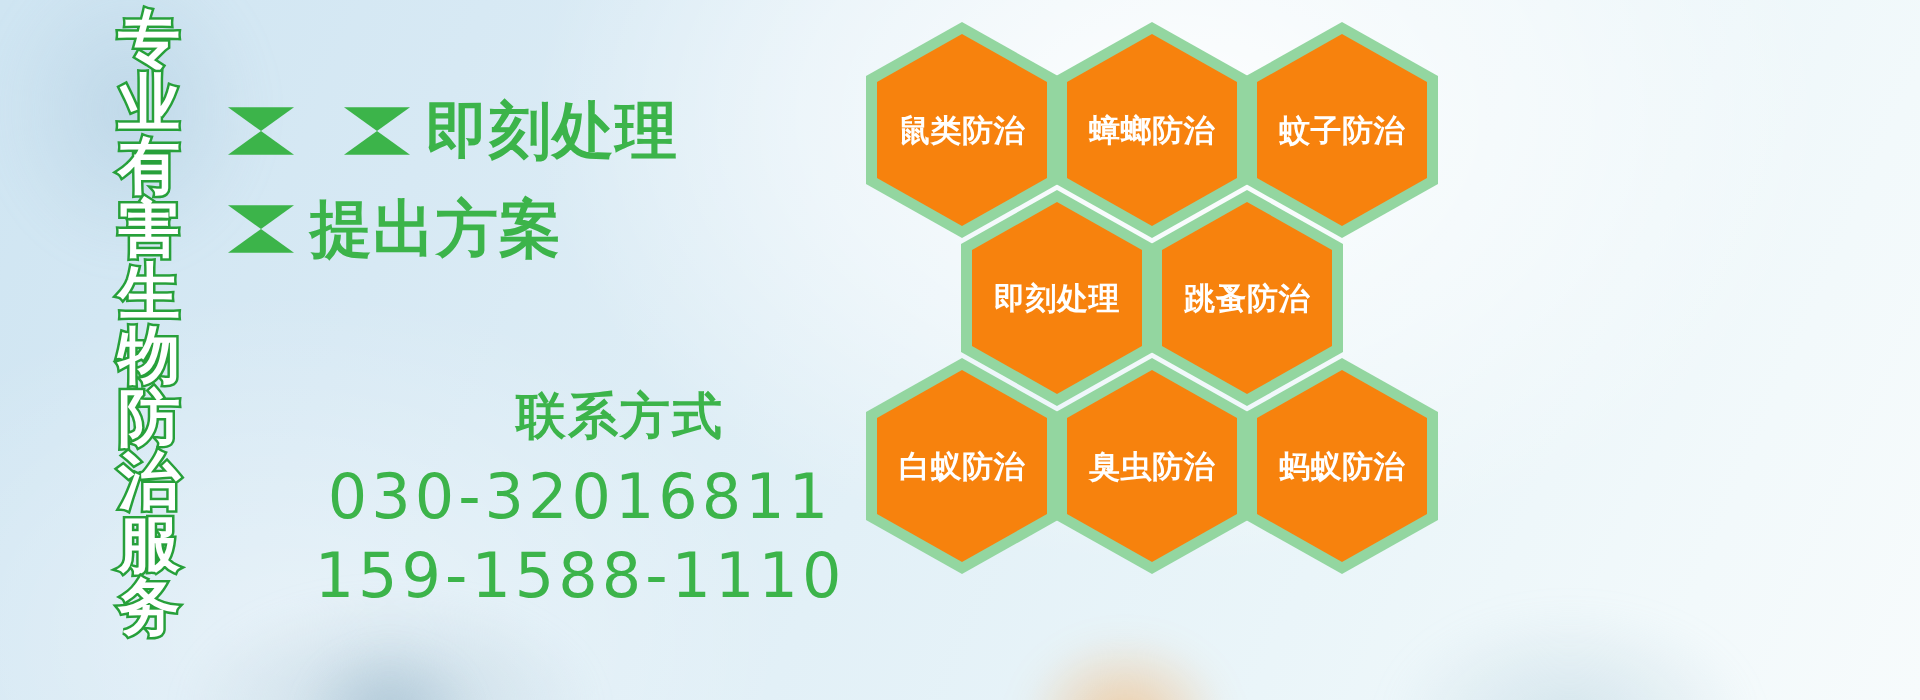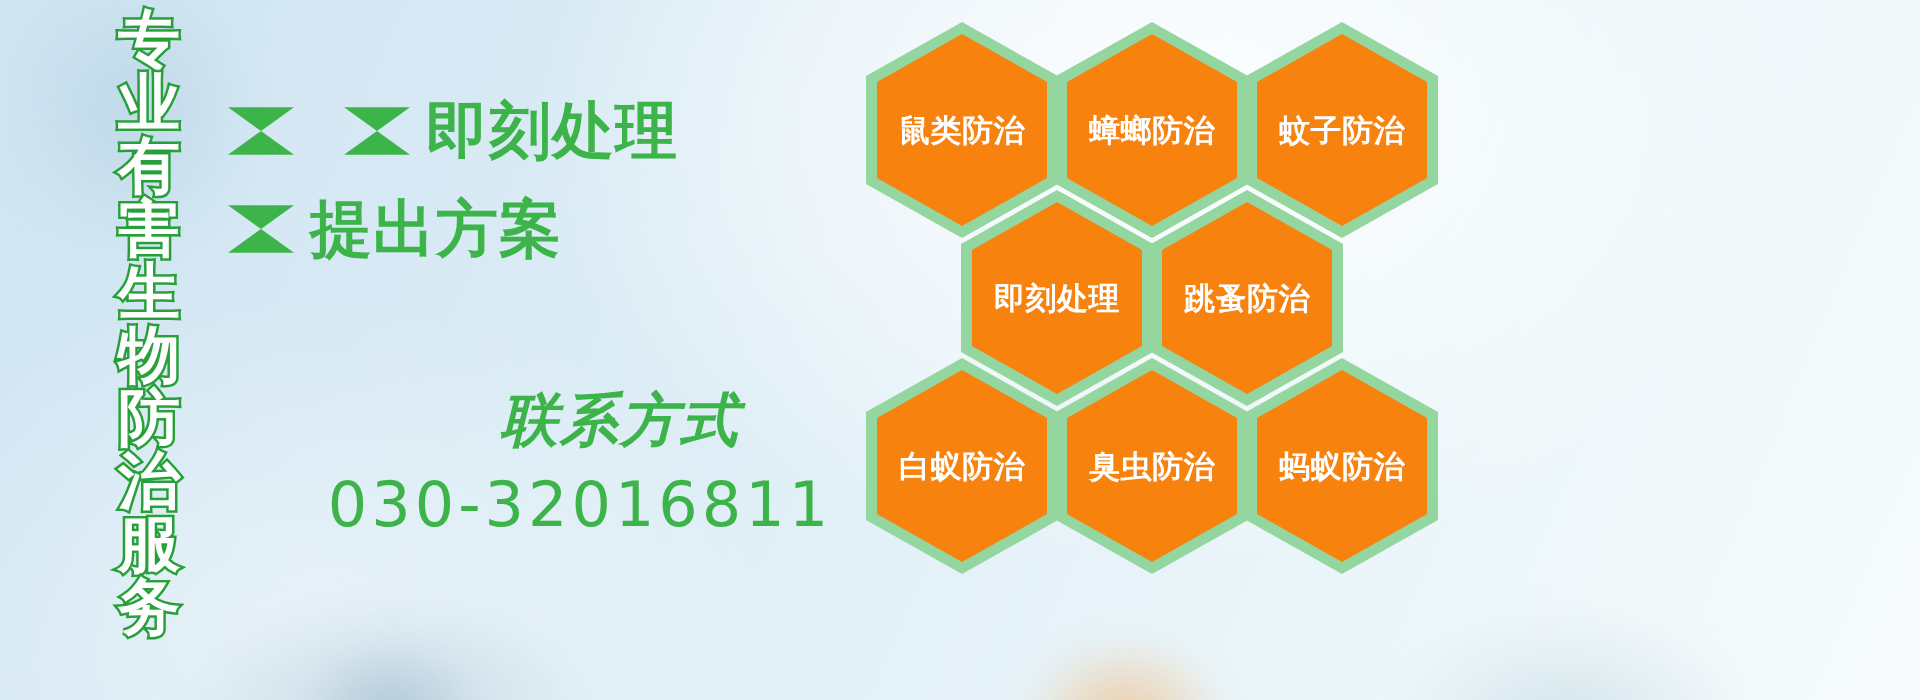--- a/index.html
+++ b/index.html
@@ -120,27 +120,26 @@
 
   
   #contact {
     position: absolute;
     left: 300px;
     top: 390px;
     width: 560px;
     text-align: center;
   }
   #contact-title {
-    font-size: 58px;
+    font-size: 50px;
     font-weight: 700;
     color: #3cb44a;
     letter-spacing: 2px;
     line-height: 1.05;
     margin-left: 80px;
-    font-style: italic;
   }
   .phone {
     font-size: 62px;
     font-weight: 400;
     color: #3cb44a;
     letter-spacing: 4px;
     line-height: 1.28;
     font-family: "DejaVu Sans", "Liberation Sans", sans-serif;
   }
   #phone-1 { margin-top: 14px; }
@@ -227,20 +226,21 @@
         <span class="diamond"></span>
         <span class="feature-text">提出方案</span>
       </div>
     </div>
 
   </div>
 
   <div id="contact">
     <div id="contact-title">联系方式</div>
     <div class="phone" id="phone-1">030-32016811</div>
+    <div class="phone" id="phone-2">159-1588-1110</div>
   </div>
 
   <div id="honeycomb">
 
     <div class="hex-wrap" style="left:4px;  top:10px;">
       <div class="hex-outer"></div>
       <div class="hex-inner">
         <span class="hex-label">鼠类防治</span>
       </div>
     </div>

